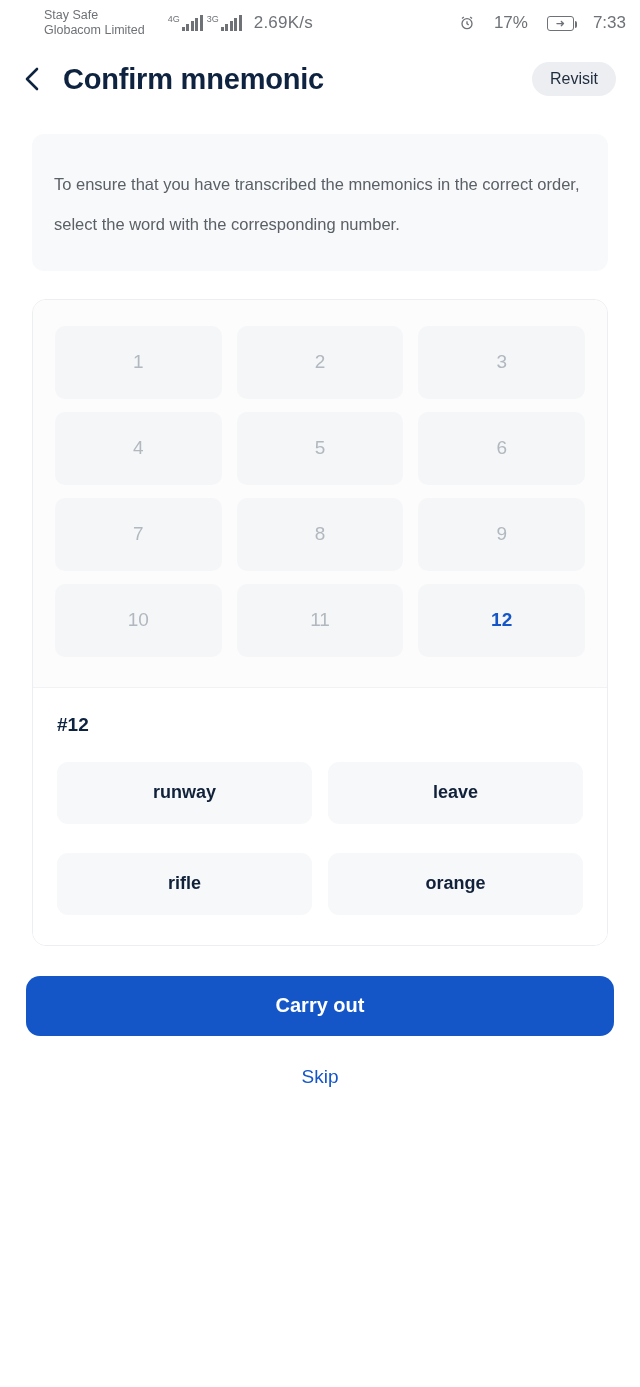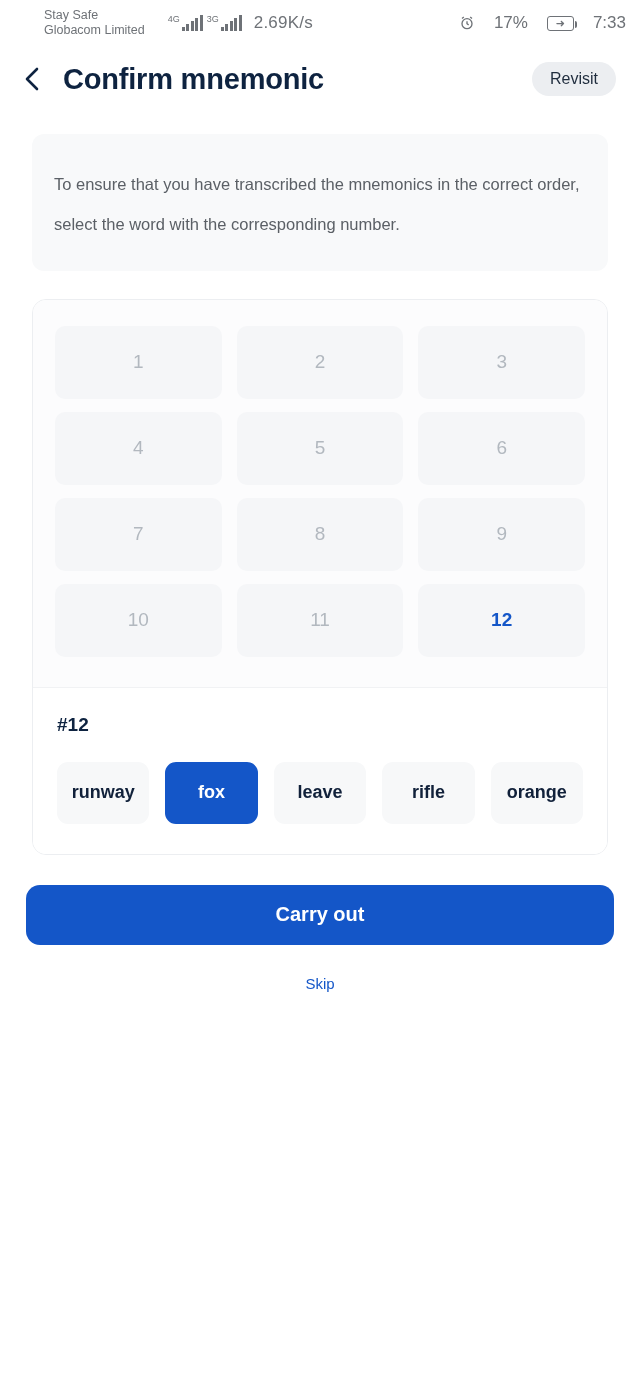--- a/index.html
+++ b/index.html
@@ -162,21 +162,21 @@
     padding: 26px 24px 30px 24px;
   }
   .word-index {
     font-size: 19px;
     font-weight: bold;
     color: #0e2340;
     margin-bottom: 26px;
   }
   .word-grid {
     display: grid;
-    grid-template-columns: repeat(5, 1fr);
+    grid-template-columns: repeat(2, 1fr);
     gap: 29px 16px;
   }
   .word-cell {
     height: 62px;
     background: #f7f8f9;
     border-radius: 11px;
     display: flex;
     align-items: center;
     justify-content: center;
     font-size: 18px;
@@ -205,21 +205,21 @@
     cursor: pointer;
   }
   .skip-link {
     display: block;
     width: 100%;
     text-align: center;
     margin-top: 30px;
     background: none;
     border: none;
     color: #1456c8;
-    font-size: 15px;
+    font-size: 19px;
     font-family: inherit;
     cursor: pointer;
   }
 </style>
 </head>
 <body>
 
 <div class="statusbar">
   <div class="carrier">
     <span>Stay Safe</span>
@@ -325,23 +325,20 @@
         </div>
       </div>
   </div>
 
   <div class="word-section">
     <div class="word-index">#12</div>
     <div class="word-grid">
         <div class="word-cell">
           <span>runway</span>
         </div>
-        <div class="word-cell selected">
-          <span>fox</span>
-        </div>
         <div class="word-cell">
           <span>leave</span>
         </div>
         <div class="word-cell">
           <span>rifle</span>
         </div>
         <div class="word-cell">
           <span>orange</span>
         </div>
       </div>

